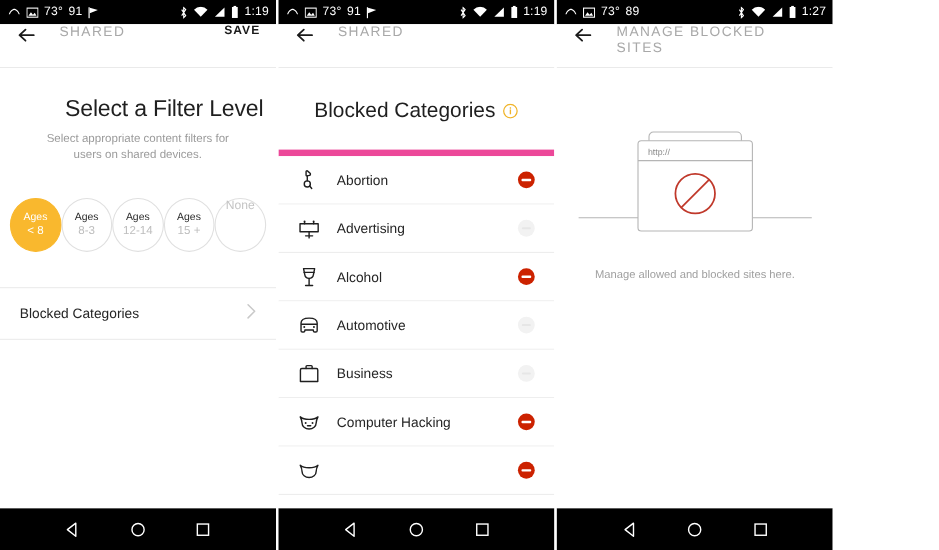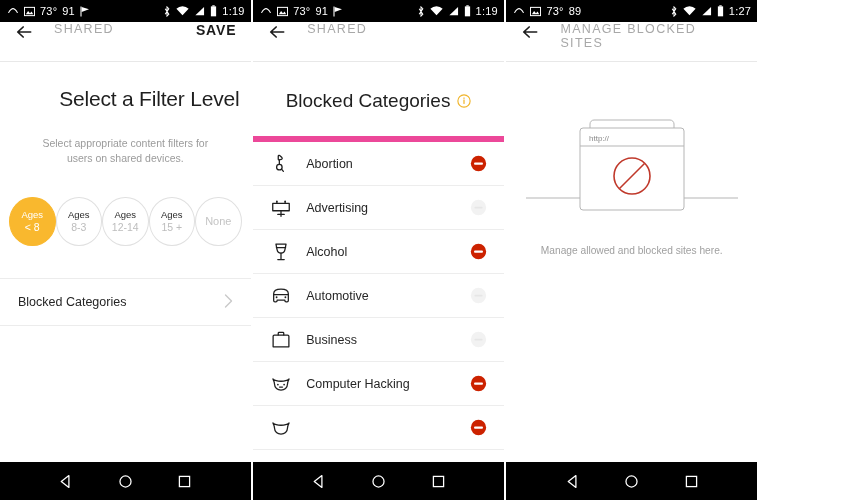--- a/index.html
+++ b/index.html
@@ -35,52 +35,52 @@
   .appbar {
     height:40px; flex:0 0 40px; background:#ffffff;
     display:flex; align-items:flex-start; padding:0 14px;
     border-bottom:1px solid #e8e8e8;
   }
   .appbar-title {
     font-size:12.5px; color:#a8a8a8; letter-spacing:1.3px;
     margin-left:20px; font-weight:400;
   }
   .appbar-action {
-    margin-left:auto; font-size:14px; color:#1b1b1b;
+    margin-left:auto; font-size:11px; color:#1b1b1b;
     letter-spacing:0.9px; font-weight:700;
   }
   .back-ico { width:20px; height:20px; display:block; }
 
   
   .body { flex:1 1 auto; position:relative; overflow:hidden; background:#fff; }
 
   
   .p1-title {
     text-align:center; font-size:21px; color:#1f1f1f;
     margin-top:25px; font-weight:400; letter-spacing:-0.2px;padding-left:48px;
   }
   .p1-sub {
     text-align:center; font-size:10.5px; color:#9b9b9b;
-    line-height:1.45; margin-top:25px; padding:0 34px;
+    line-height:1.45; margin-top:8px; padding:0 34px;
   }
   .ages {
     display:flex; justify-content:space-between; align-items:center;
     padding:0 9px; margin-top:31px;
   }
   .age {
     width:49px; height:49px; border-radius:50%;
     display:flex; flex-direction:column; align-items:center;
     justify-content:center; line-height:1.25;
     border:1px solid #e0e0e0; background:#fff;
   }
   .age .t1 { font-size:9.5px; color:#2b2b2b; }
   .age .t2 { font-size:10.5px; color:#bdbdbd; }
   .age.sel { background:#f9b82e; border-color:#f9b82e; }
   .age.sel .t1, .age.sel .t2 { color:#ffffff; }
-  .age.none { justify-content:center; }
+  .age.none { justify-content:flex-start; }
   .age.none .t1 { font-size:11px; color:#c4c4c4; }
 
   .row-link {
     margin-top:32px; height:48px;
     border-top:1px solid #ececec; border-bottom:1px solid #ececec;
     display:flex; align-items:center; padding:0 18px;
     background:#fff;
   }
   .row-link .lbl { font-size:12.5px; color:#252525; }
   .row-link .chev { margin-left:auto; color:#c9c9c9; font-size:15px; }

